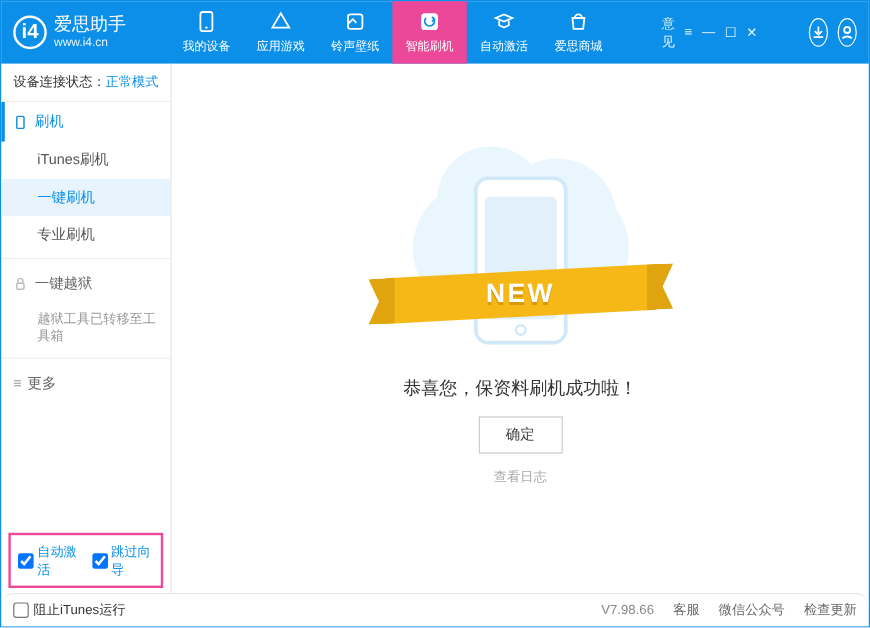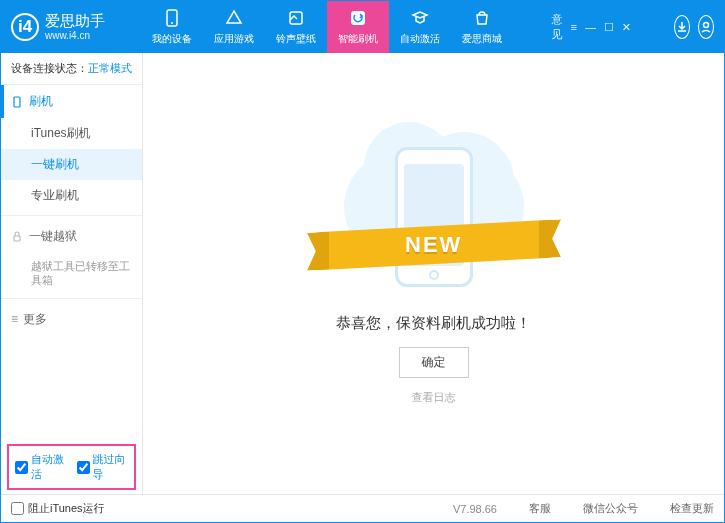--- a/index.html
+++ b/index.html
@@ -46,21 +46,21 @@
 .phone .home { position: absolute; bottom: 4px; left: 50%; transform: translateX(-50%); width: 10px; height: 10px; border: 2px solid #d0e8f7; border-radius: 50%; }
 .ribbon { position: absolute; bottom: 28px; left: -8px; right: -8px; height: 38px; background: #f5b817; transform: skewY(-3deg); display: flex; align-items: center; justify-content: center; }
 .ribbon::before, .ribbon::after { content: ""; position: absolute; width: 22px; height: 38px; background: #e0a40f; }
 .ribbon::before { left: -14px; clip-path: polygon(0 0, 100% 0, 100% 100%, 0 100%, 40% 50%); }
 .ribbon::after { right: -14px; clip-path: polygon(0 0, 100% 0, 60% 50%, 100% 100%, 0 100%); }
 .ribbon-text { color: #fff; font-weight: bold; font-size: 22px; letter-spacing: 2px; transform: skewY(3deg); text-shadow: 0 2px 0 #d89a0c; }
 .success-msg { margin-top: 22px; font-size: 15px; color: #333; }
 .ok-btn { margin-top: 14px; border: 1px solid #ccc; background: #fff; padding: 6px 22px; cursor: pointer; font-size: 12px; color: #444; }
 .log-link { margin-top: 12px; color: #aaa; font-size: 11px; cursor: pointer; }
 
-.statusbar { height: 28px; border-top: 1px solid #e5e5e5; display: flex; align-items: center; padding: 12px 10px; font-size: 11px; gap: 32px; }
+.statusbar { height: 28px; border-top: 1px solid #e5e5e5; display: flex; align-items: center; padding: 12px 10px; font-size: 11px; gap: 16px; border-radius: 11px; }
 .statusbar .spacer { flex: 1; }
 .status-link { color: #666; cursor: pointer; }
 svg { display: block; }
 </style>
 </head>
 <body>
 
 <div class="window">
 
   <div class="titlebar">

